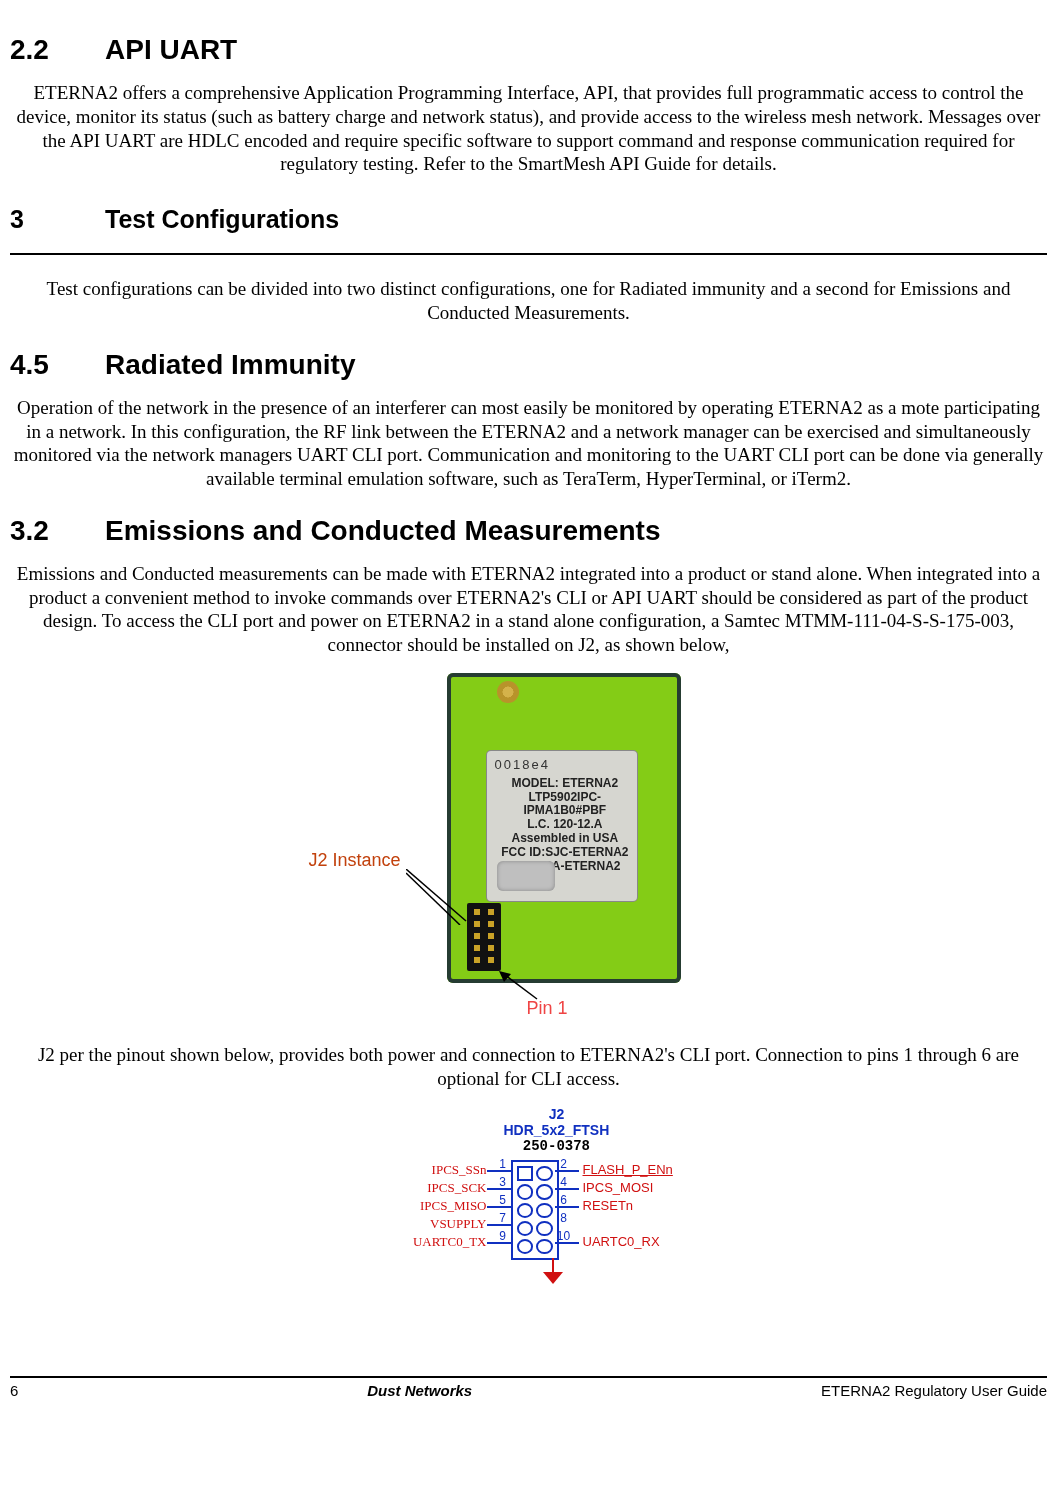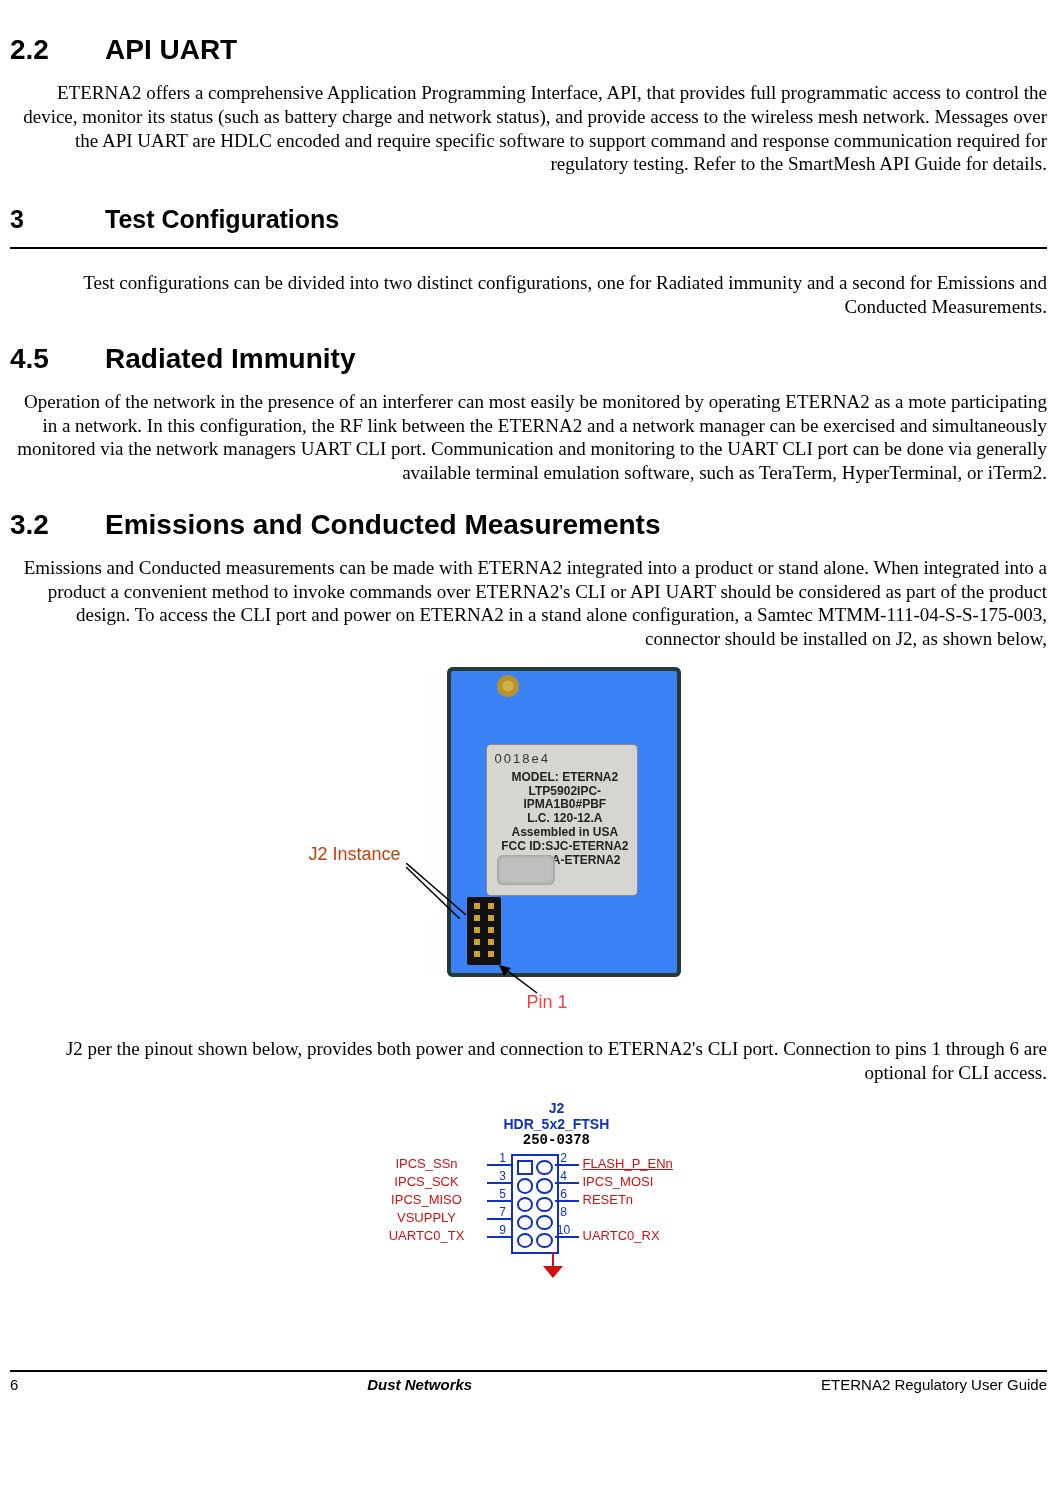--- a/index.html
+++ b/index.html
@@ -10,57 +10,57 @@
       background: #fff;
       margin: 0;
       padding: 10px 10px 0 10px;
       width: 1037px;
     }
     .heading-major {
       font-family: Verdana, Geneva, sans-serif;
       font-weight: bold;
       font-size: 25px;
       border-bottom: 2px solid #000;
-      padding-bottom: 12px;
+      padding-bottom: 18px;
       margin-top: 28px;
       margin-bottom: 22px;
     }
     .heading-minor {
       font-family: Verdana, Geneva, sans-serif;
       font-weight: bold;
       font-size: 28px;
       margin-top: 22px;
       margin-bottom: 14px;
     }
     .num {
       display: inline-block;
       width: 95px;
     }
     p.body {
       margin: 0 0 16px 0;
-      text-align: right;
+      text-align: center;
     }
     .figure {
       text-align: center;
       margin: 14px auto 20px;
     }
     
     .board-wrap {
       position: relative;
       width: 440px;
       height: 350px;
       margin: 0 auto;
     }
     .board {
       position: absolute;
       left: 138px;
       top: 0;
       width: 234px;
       height: 310px;
-      background: #3b82f6;
+      background: #84cc16;
       border-radius: 6px;
       box-shadow: inset 0 0 0 4px #263c32;
     }
     .shield {
       position: absolute;
       left: 40px;
       top: 78px;
       width: 150px;
       height: 150px;
       background: #d6d6d0;
@@ -195,21 +195,21 @@
     }
     .pin-sq {
       border: 2px solid #1030c0;
     }
     .sig {
       position: absolute;
       font-size: 13px;
       color: #d01010;
       white-space: nowrap;
     }
-    .sig.left { width: 120px; }
+    .sig.left { text-align: right; width: 120px; font-family: Liberation Serif, serif; }
     .sig.right { text-align: left; width: 130px; }
     .pnum {
       position: absolute;
       font-size: 12px;
       color: #1030c0;
       width: 14px;
       text-align: center;
     }
     .lead {
       position: absolute;

